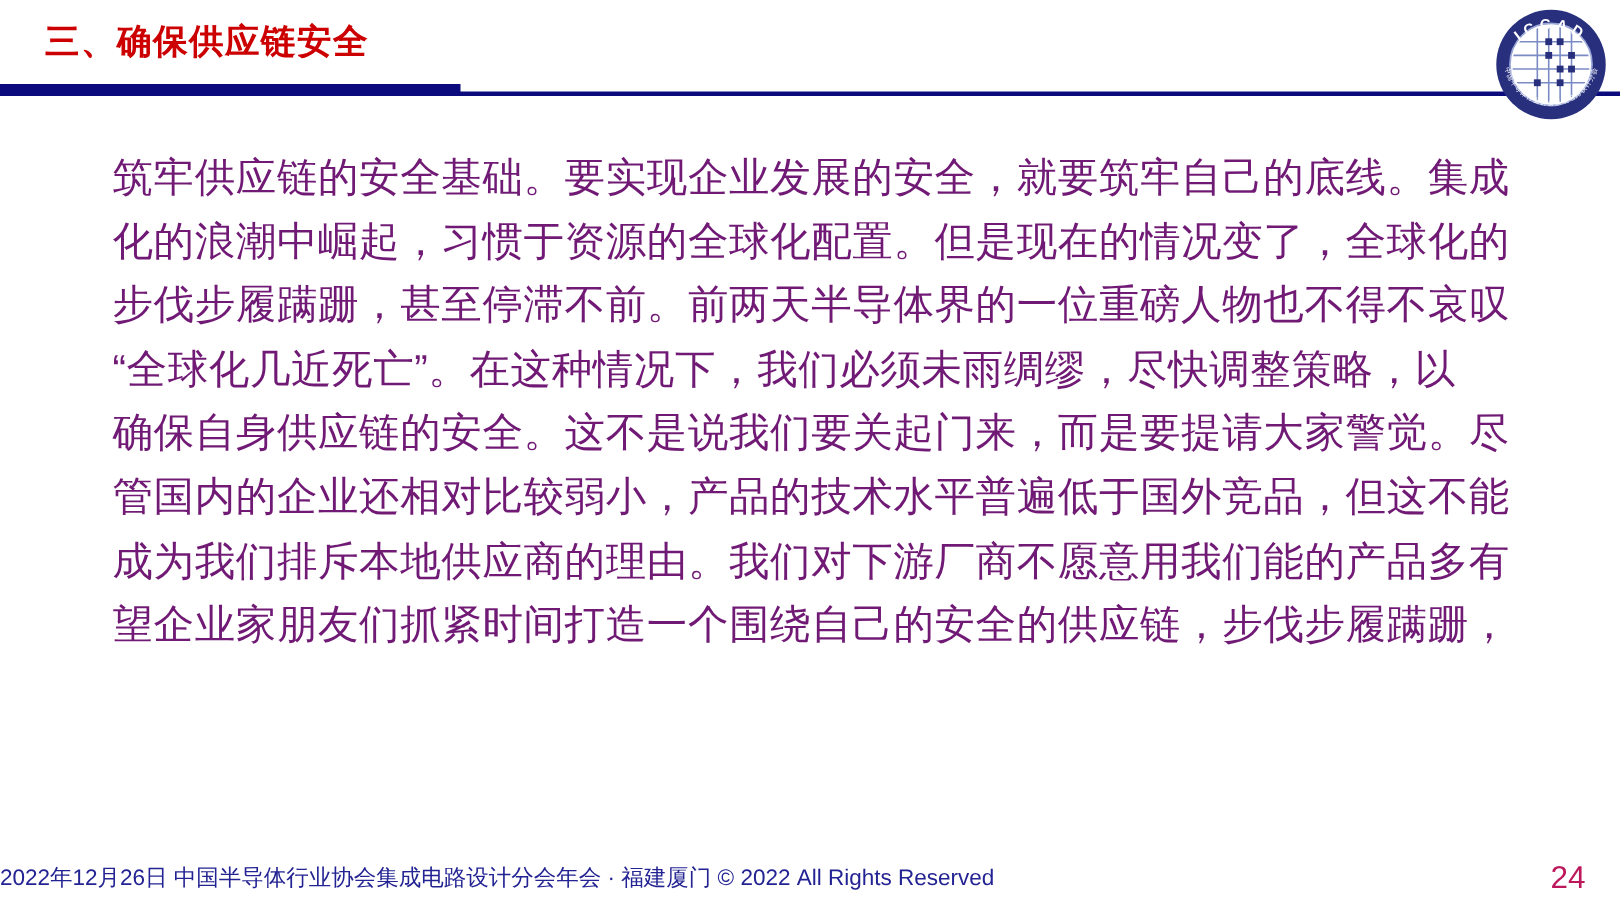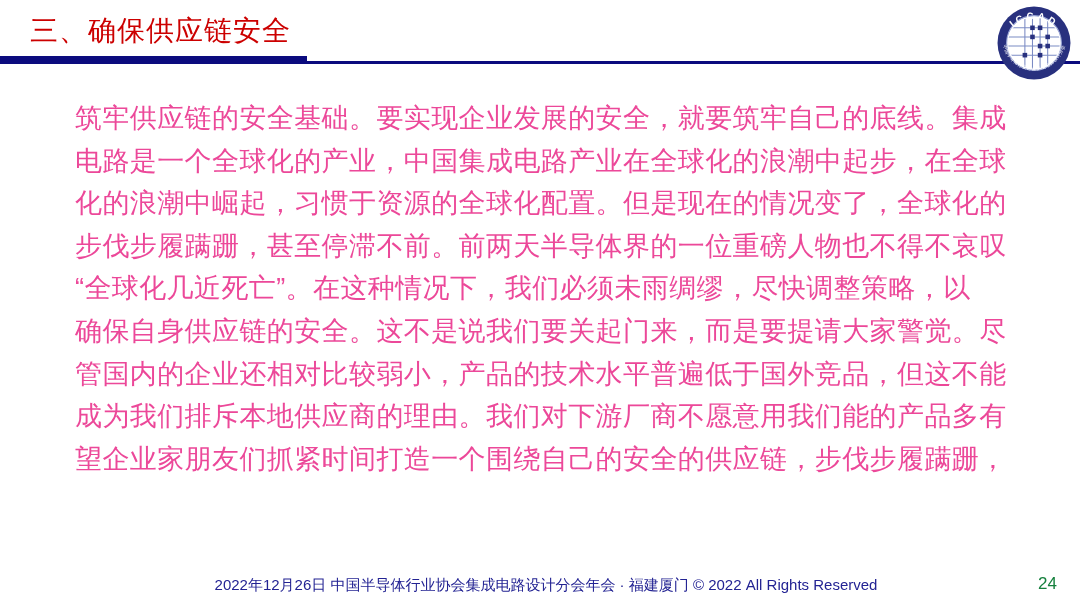--- a/index.html
+++ b/index.html
@@ -14,22 +14,22 @@
     height: 607px;
     background: #ffffff;
     overflow: hidden;
   }
   
   .slide-title {
     position: absolute;
     left: 30px;
     top: 12px;
     margin: 0;
-    font-size: 28px;
-    font-weight: normal;
+    font-size: 23px;
+    font-weight: bold;
     color: #CC0000;
     letter-spacing: 1px;
     white-space: nowrap;
   }
   .divider-thick {
     position: absolute;
     left: 0;
     top: 56px;
     width: 307px;
     height: 8px;
@@ -49,45 +49,45 @@
     top: 5px;
     width: 76px;
     height: 76px;
   }
   
   .body-text {
     position: absolute;
     left: 75px;
     top: 97px;
     width: 935px;
-    color: #ec4899;
+    color: #701a75;
     font-size: 27px;
     letter-spacing: 0.4px;
     line-height: 42.6px;
   }
   .body-line {
     white-space: nowrap;
   }
   
   .footer-text {
     position: absolute;
-    left: 12px;
+    left: 0;
     right: 0;
     top: 576px;
-    text-align: center;
+    text-align: left;
     font-size: 15px;
     color: #232393;
     white-space: nowrap;
   }
   .page-number {
     position: absolute;
     right: 23px;
     top: 574px;
-    font-size: 17px;
-    color: #15803d;
+    font-size: 21px;
+    color: #be185d;
   }
 </style>
 </head>
 <body>
 
 <div class="slide">
 
   <h1 class="slide-title">三、确保供应链安全</h1>
 
   <div class="divider-thick"></div>
@@ -127,21 +127,20 @@
     <text font-family="Liberation Sans, sans-serif" font-size="13" font-weight="bold" fill="#ffffff" letter-spacing="4">
       <textPath href="#arc-top" startOffset="50%" text-anchor="middle">ICCAD</textPath>
     </text>
     <text font-family="Liberation Sans, sans-serif" font-size="6" fill="#ffffff" letter-spacing="0.6">
       <textPath href="#arc-bottom" startOffset="50%" text-anchor="middle">中国半导体行业协会集成电路设计分会</textPath>
     </text>
   </svg>
 
   <div class="body-text">
     <div class="body-line">筑牢供应链的安全基础。要实现企业发展的安全，就要筑牢自己的底线。集成</div>
-    <div class="body-line">电路是一个全球化的产业，中国集成电路产业在全球化的浪潮中起步，在全球</div>
     <div class="body-line">化的浪潮中崛起，习惯于资源的全球化配置。但是现在的情况变了，全球化的</div>
     <div class="body-line">步伐步履蹒跚，甚至停滞不前。前两天半导体界的一位重磅人物也不得不哀叹</div>
     <div class="body-line">“全球化几近死亡”。在这种情况下，我们必须未雨绸缪，尽快调整策略，以</div>
     <div class="body-line">确保自身供应链的安全。这不是说我们要关起门来，而是要提请大家警觉。尽</div>
     <div class="body-line">管国内的企业还相对比较弱小，产品的技术水平普遍低于国外竞品，但这不能</div>
     <div class="body-line">成为我们排斥本地供应商的理由。我们对下游厂商不愿意用我们能的产品多有</div>
     <div class="body-line">望企业家朋友们抓紧时间打造一个围绕自己的安全的供应链，步伐步履蹒跚，</div>
   </div>
 
   <div class="footer-text">2022年12月26日 中国半导体行业协会集成电路设计分会年会 · 福建厦门 © 2022 All Rights Reserved</div>

